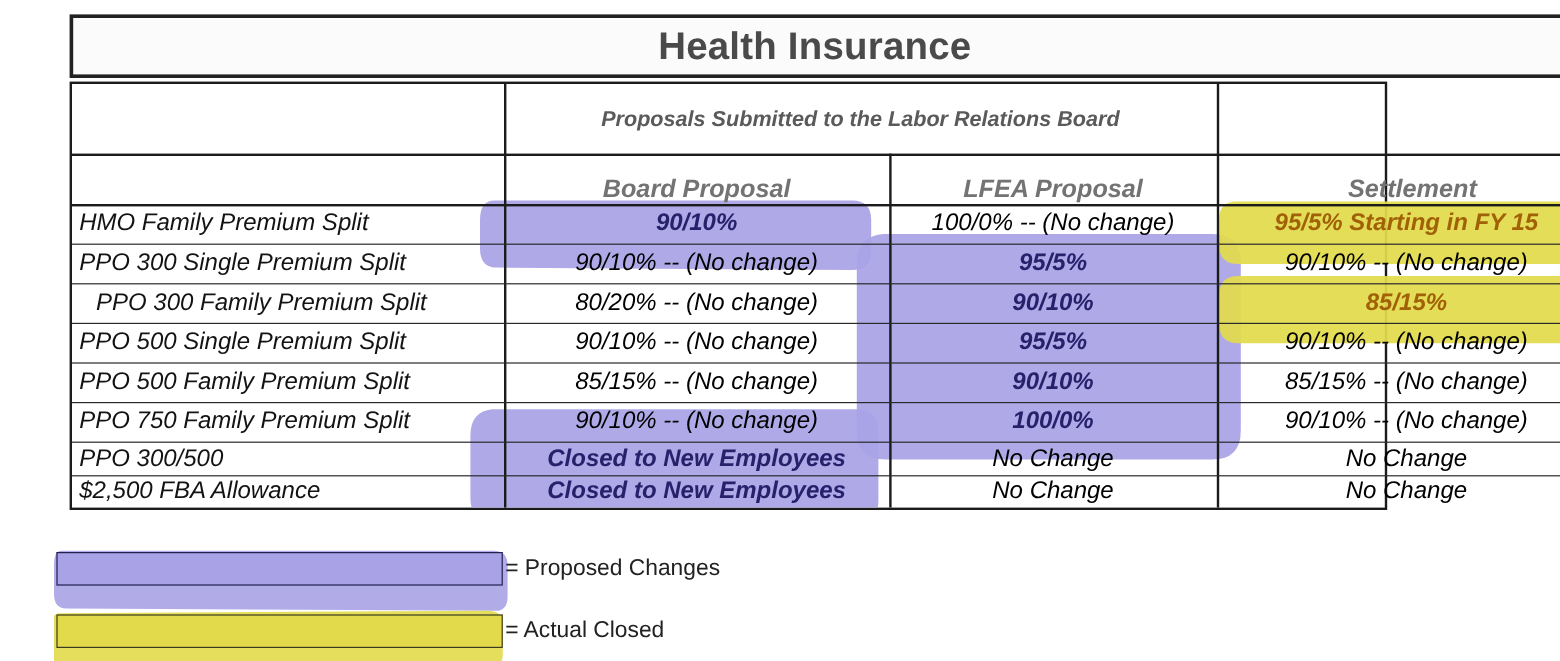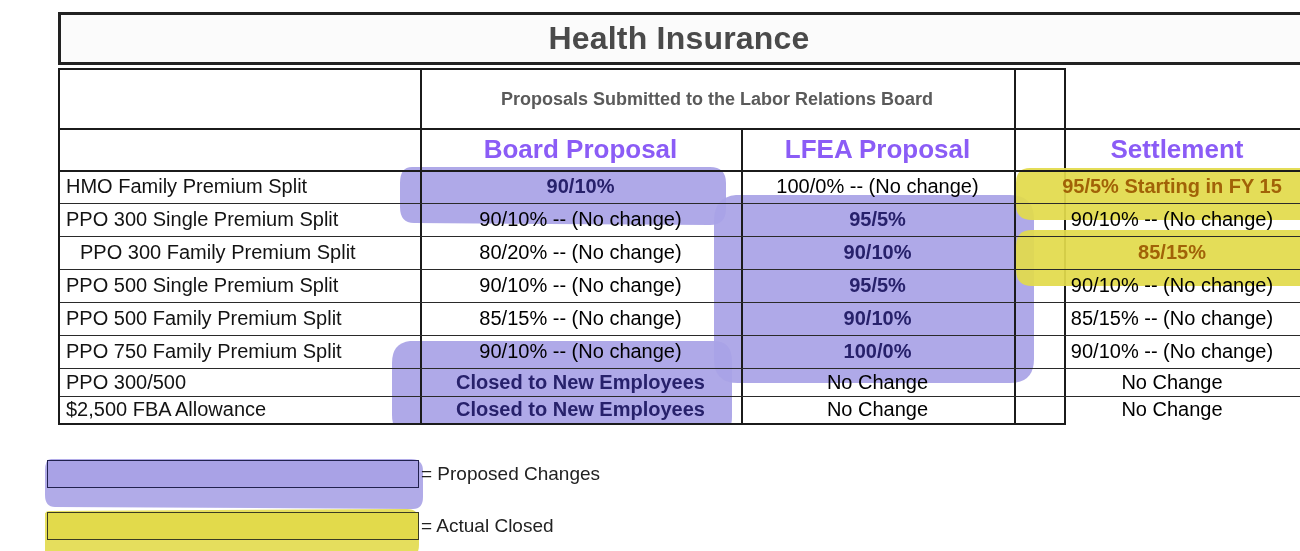--- a/index.html
+++ b/index.html
@@ -44,25 +44,26 @@
     color: #4a4a4a;
     letter-spacing: 0.2px;
     transform: translateX(-16px);
   }
 
   
   .grid {
     position: absolute;
     left: 13px;
     top: 68px;
-    width: 1008px;
+    width: 1098px;
     height: 357px;
     box-sizing: border-box;
     border: 2px solid #1b1b1b;
     background: #ffffff;
+    font-style: italic;
   }
 
   
   .cell {
     position: absolute;
     box-sizing: border-box;
     display: flex;
     align-items: center;
     overflow: hidden;
     white-space: nowrap;
@@ -82,23 +83,24 @@
   }
   .hline.thin { height: 1px; background: #2a2a2a; }
 
   
   .subhdr {
     font-size: 18px;
     font-weight: bold;
     color: #5a5a5a;
   }
   .colhdr {
-    font-size: 26px;
-    font-weight: bold;
-    color: #8b5cf6;
+    font-size: 21px;
+    font-weight: bold;
+    color: #737373;
+    align-items: flex-end;
   }
   .rowlabel {
     font-size: 20px;
     color: #131313;
   }
   .val {
     font-size: 20px;
     color: #000000;
   }
   .val.bold-purple {

